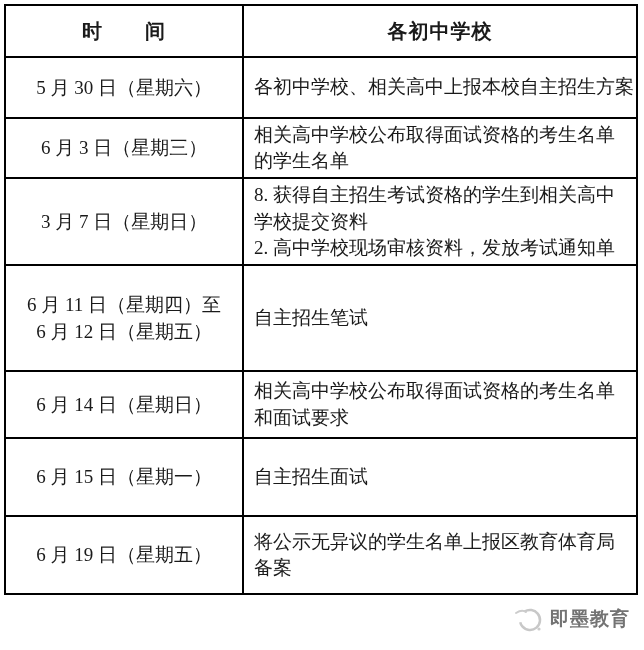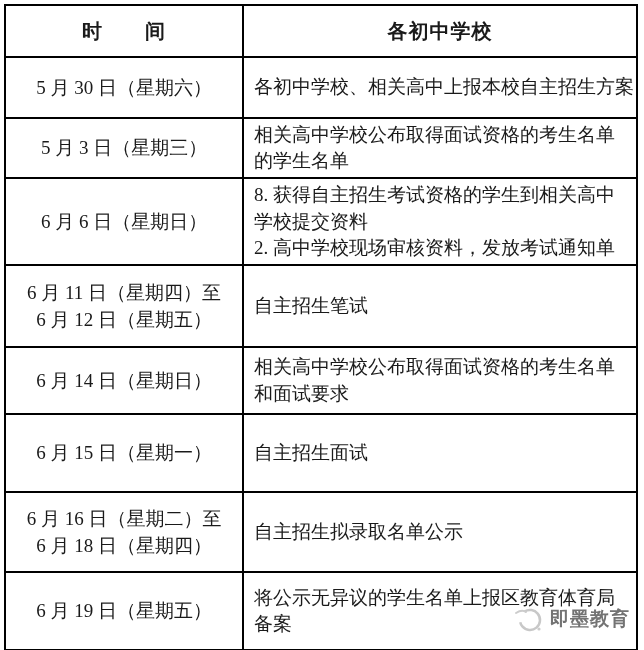--- a/index.html
+++ b/index.html
@@ -47,21 +47,21 @@
     font-size: 19px;
     line-height: 1.38;
     text-align: left;
     padding: 3px 2px 3px 10px;
   }
   
   tr.hdr        { height: 52px; margin-left: 24px; }
   tr.r0         { height: 61px; }
   tr.r1         { height: 57px; }
   tr.r2         { height: 73px; }
-  tr.r3         { height: 82px; }
+  tr.r3         { height: 106px; }
   tr.r4         { height: 67px; }
   tr.r5         { height: 78px; margin-top: 44px; }
   tr.r6         { height: 80px; }
   tr.r7         { height: 78px; }
 
   .watermark {
     position: absolute;
     left: 512px;
     top: 603px;
     display: flex;
@@ -92,48 +92,43 @@
         <th>时　　间</th>
         <th>各初中学校</th>
       </tr>
     </thead>
     <tbody>
       <tr class="r0">
         <td class="time-cell">5 月 30 日（星期六）</td>
         <td class="work-cell">各初中学校、相关高中上报本校自主招生方案</td>
       </tr>
       <tr class="r1">
-        <td class="time-cell">5 月 3 日（星期三）</td>
+        <td class="time-cell">6 月 3 日（星期三）</td>
         <td class="work-cell">相关高中学校公布取得面试资格的考生名单
 的学生名单</td>
       </tr>
       <tr class="r2">
-        <td class="time-cell">6 月 6 日（星期日）</td>
+        <td class="time-cell">3 月 7 日（星期日）</td>
         <td class="work-cell">8. 获得自主招生考试资格的学生到相关高中
 学校提交资料
 2. 高中学校现场审核资料，发放考试通知单</td>
       </tr>
       <tr class="r3">
         <td class="time-cell">6 月 11 日（星期四）至
 6 月 12 日（星期五）</td>
         <td class="work-cell">自主招生笔试</td>
       </tr>
       <tr class="r4">
         <td class="time-cell">6 月 14 日（星期日）</td>
         <td class="work-cell">相关高中学校公布取得面试资格的考生名单
 和面试要求</td>
       </tr>
       <tr class="r5">
         <td class="time-cell">6 月 15 日（星期一）</td>
         <td class="work-cell">自主招生面试</td>
-      </tr>
-      <tr class="r6">
-        <td class="time-cell">6 月 16 日（星期二）至
-6 月 18 日（星期四）</td>
-        <td class="work-cell">自主招生拟录取名单公示</td>
       </tr>
       <tr class="r7">
         <td class="time-cell">6 月 19 日（星期五）</td>
         <td class="work-cell">将公示无异议的学生名单上报区教育体育局
 备案</td>
       </tr>
     </tbody>
   </table>
 
   <div class="watermark">

